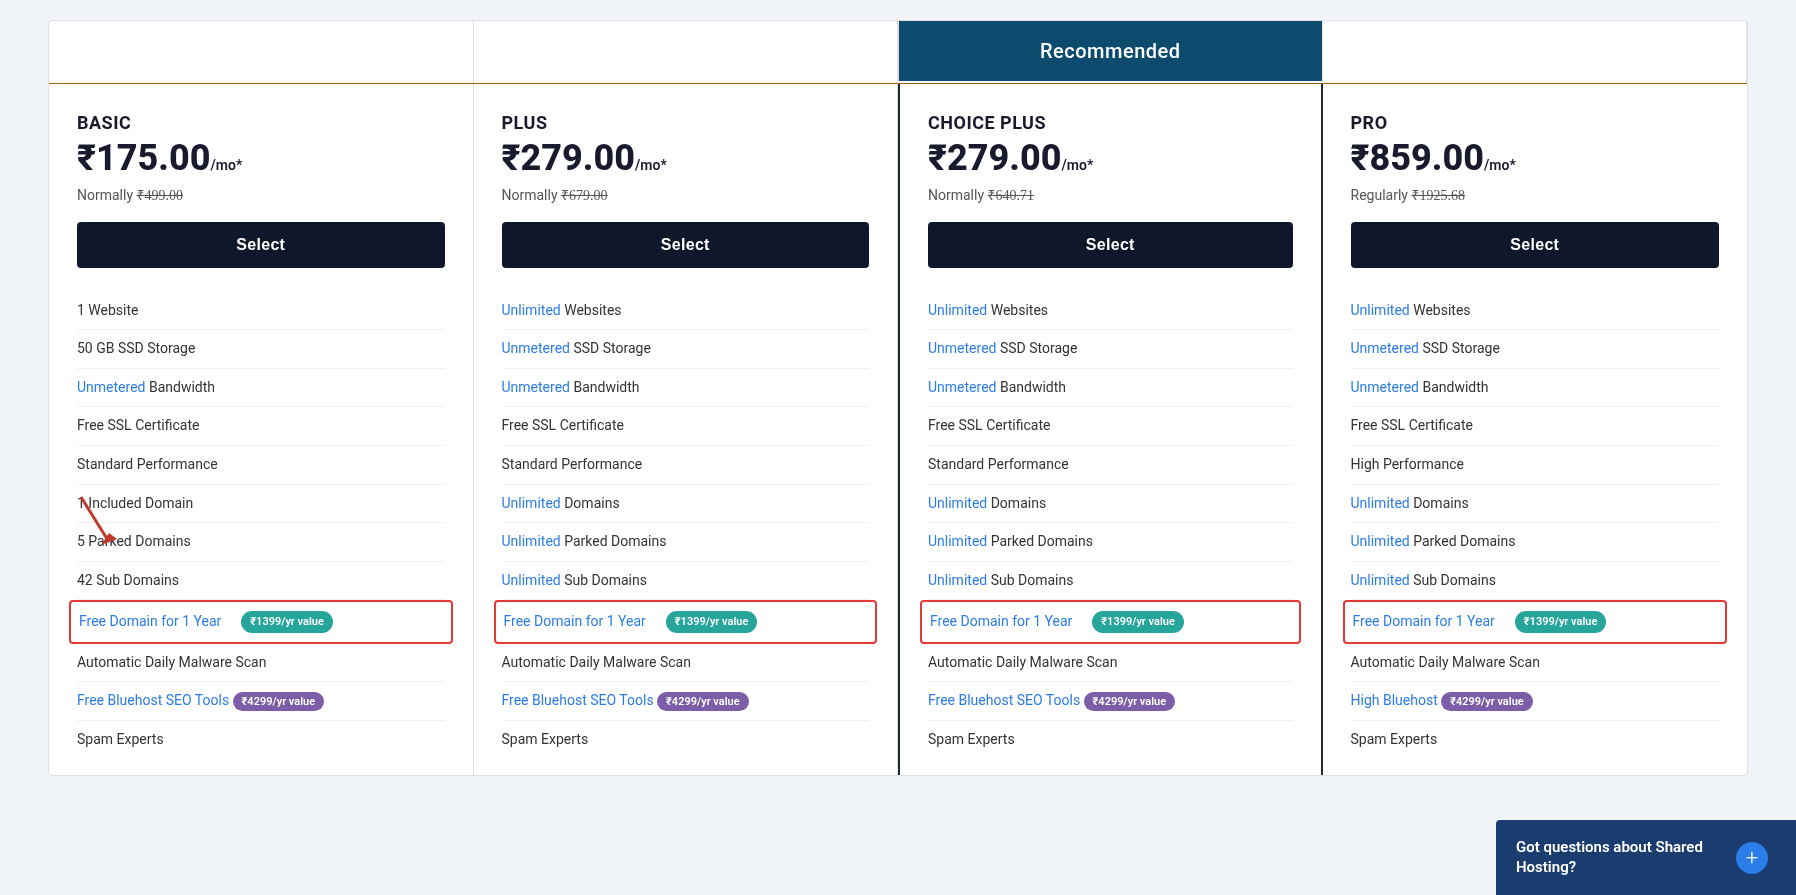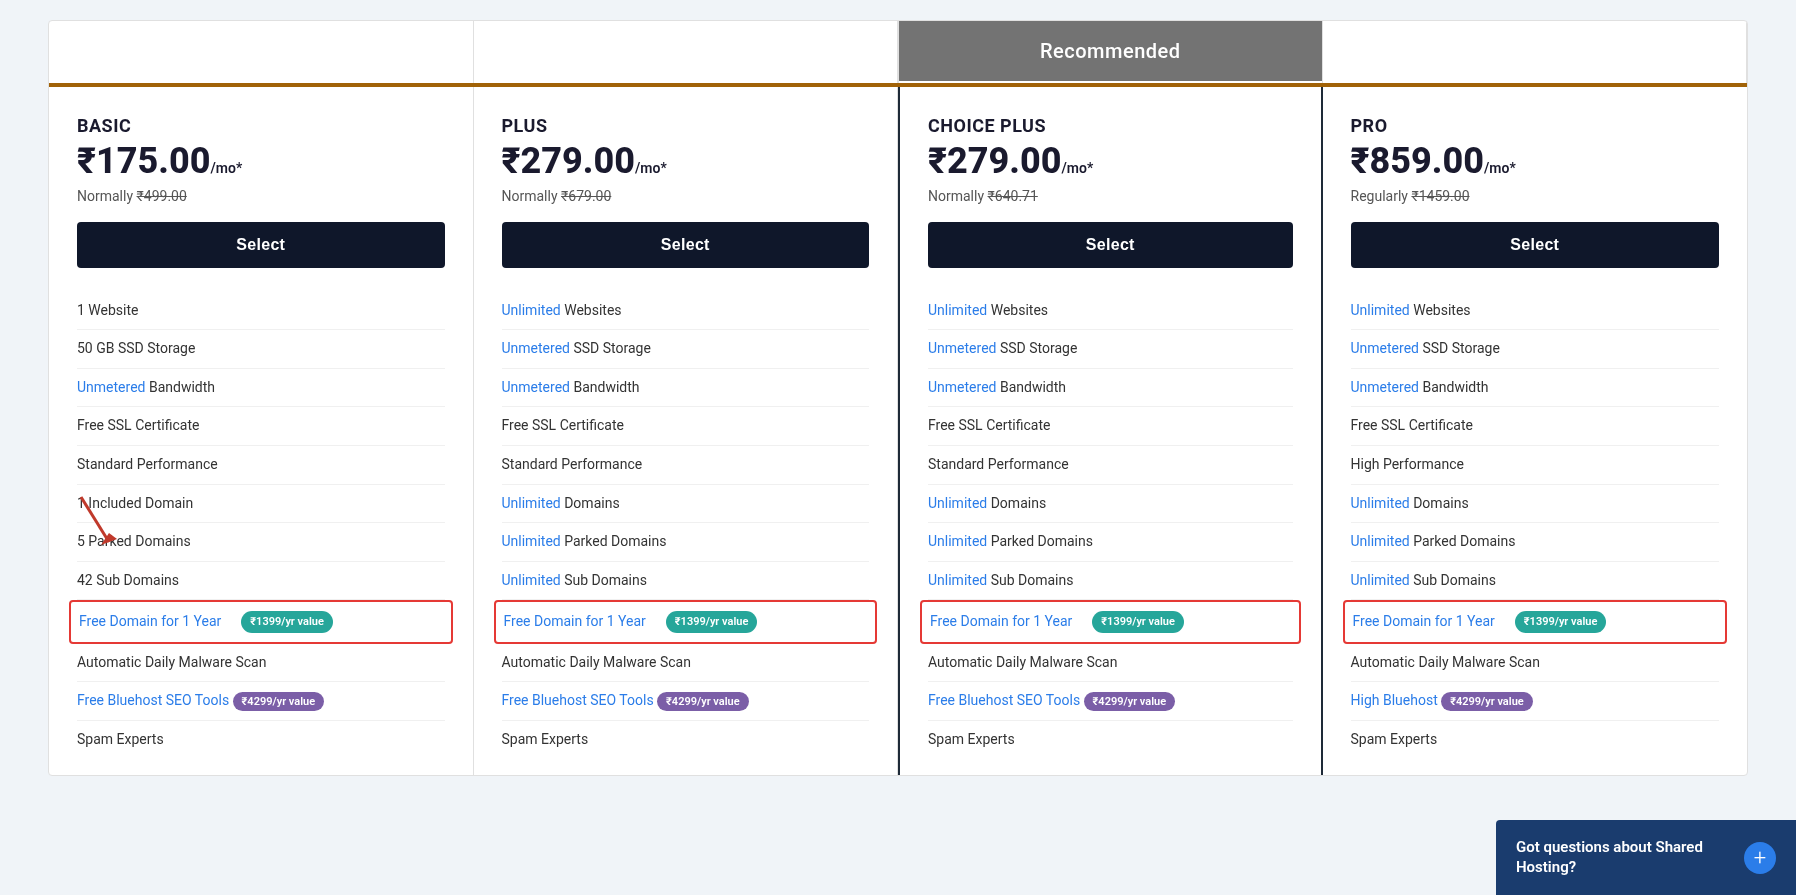--- a/index.html
+++ b/index.html
@@ -16,29 +16,29 @@
       background: #fff;
       border: 1px solid #e0e0e0;
       border-radius: 4px;
       width: 1700px;
       overflow: hidden;
       position: relative;
     }
     .plans-grid {
       display: grid;
       grid-template-columns: repeat(4, 1fr);
-      border-top: 4px solid #a16207;
+      border-top: 1px solid #a16207;
     }
     .plan-col {
       border-right: 1px solid #e0e0e0;
       position: relative;
     }
     .plan-col:last-child { border-right: none; }
     .recommended-banner {
-      background: #737373;
+      background: #0c4a6e;
       color: #fff;
       text-align: center;
       padding: 18px 28px;
       font-size: 20px;
       font-weight: 500;
       letter-spacing: 0.5px;
     }
     .recommended-spacer {
       height: 62px;
     }
@@ -64,20 +64,21 @@
       font-size: 14px;
       font-weight: 600;
     }
     .plan-normal {
       font-size: 14px;
       color: #555;
       margin-bottom: 18px;
     }
     .plan-normal s {
       color: #555;
+      font-family: Liberation Serif, serif;
     }
     .select-btn {
       display: block;
       width: 100%;
       padding: 14px 10px;
       background: #0f172a;
       color: #fff;
       font-size: 16px;
       font-weight: 600;
       border: none;
@@ -133,21 +134,21 @@
     .chat-widget {
       position: fixed;
       bottom: 0;
       right: 0;
       background: #1a3c6e;
       color: #fff;
       width: 300px;
       padding: 18px 20px;
       display: flex;
       align-items: center;
-      justify-content: space-between;
+      justify-content: flex-start;
       border-radius: 4px 0 0 0;
     }
     .chat-text {
       font-size: 15px;
       font-weight: 600;
       line-height: 1.3;
       max-width: 220px;
     }
     .chat-plus {
       background: #2b7de9;
@@ -282,21 +283,21 @@
       </div>
     </div>
 
     <div class="plan-col">
       <div class="plan-header">
         <div class="plan-name">PRO</div>
         <div class="plan-price">
           <span>₹859.00</span><span class="per-mo">/mo*</span>
         </div>
         <div class="plan-normal">
-          <span>Regularly</span>&nbsp;<s>₹1459.00</s>
+          <span>Regularly</span>&nbsp;<s>₹1925.68</s>
         </div>
         <button class="select-btn">Select</button>
       </div>
       <div class="plan-features">
         <div class="feature-row"><span class="highlight-blue">Unlimited</span> Websites</div>
         <div class="feature-row"><span class="highlight-blue">Unmetered</span> SSD Storage</div>
         <div class="feature-row"><span class="highlight-blue">Unmetered</span> Bandwidth</div>
         <div class="feature-row">Free SSL Certificate</div>
         <div class="feature-row">High Performance</div>
         <div class="feature-row"><span class="highlight-blue">Unlimited</span> Domains</div>

